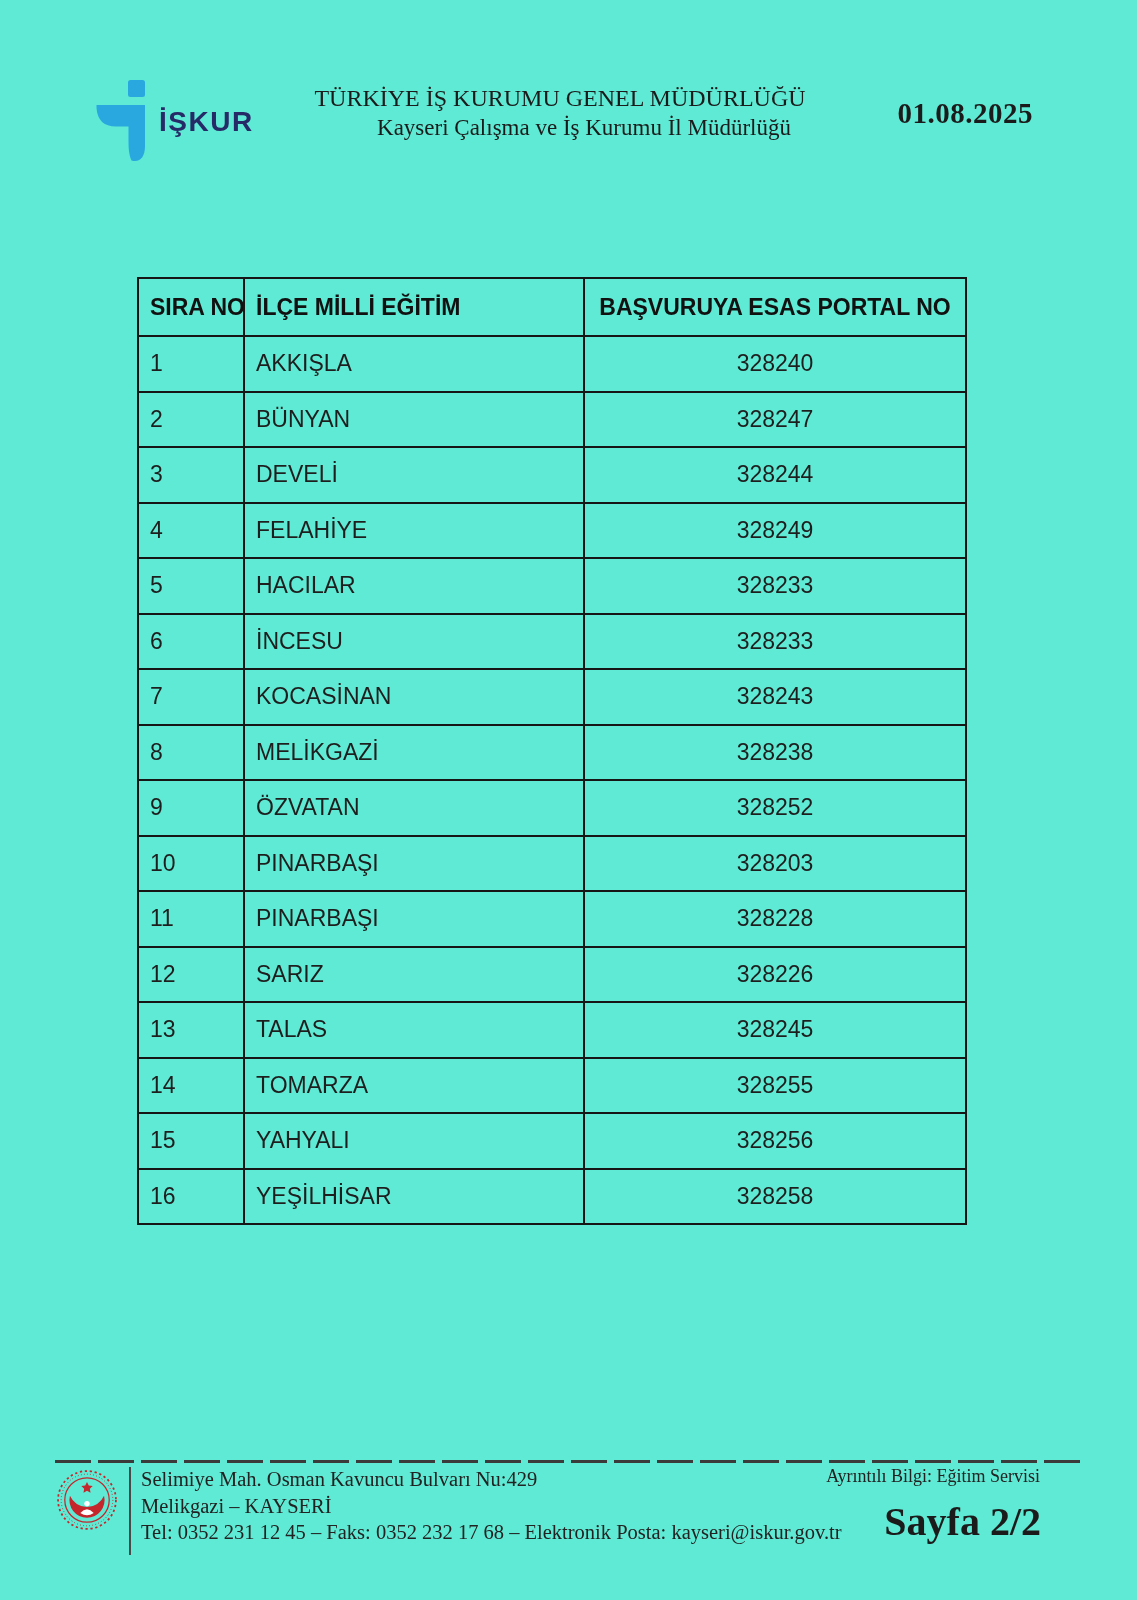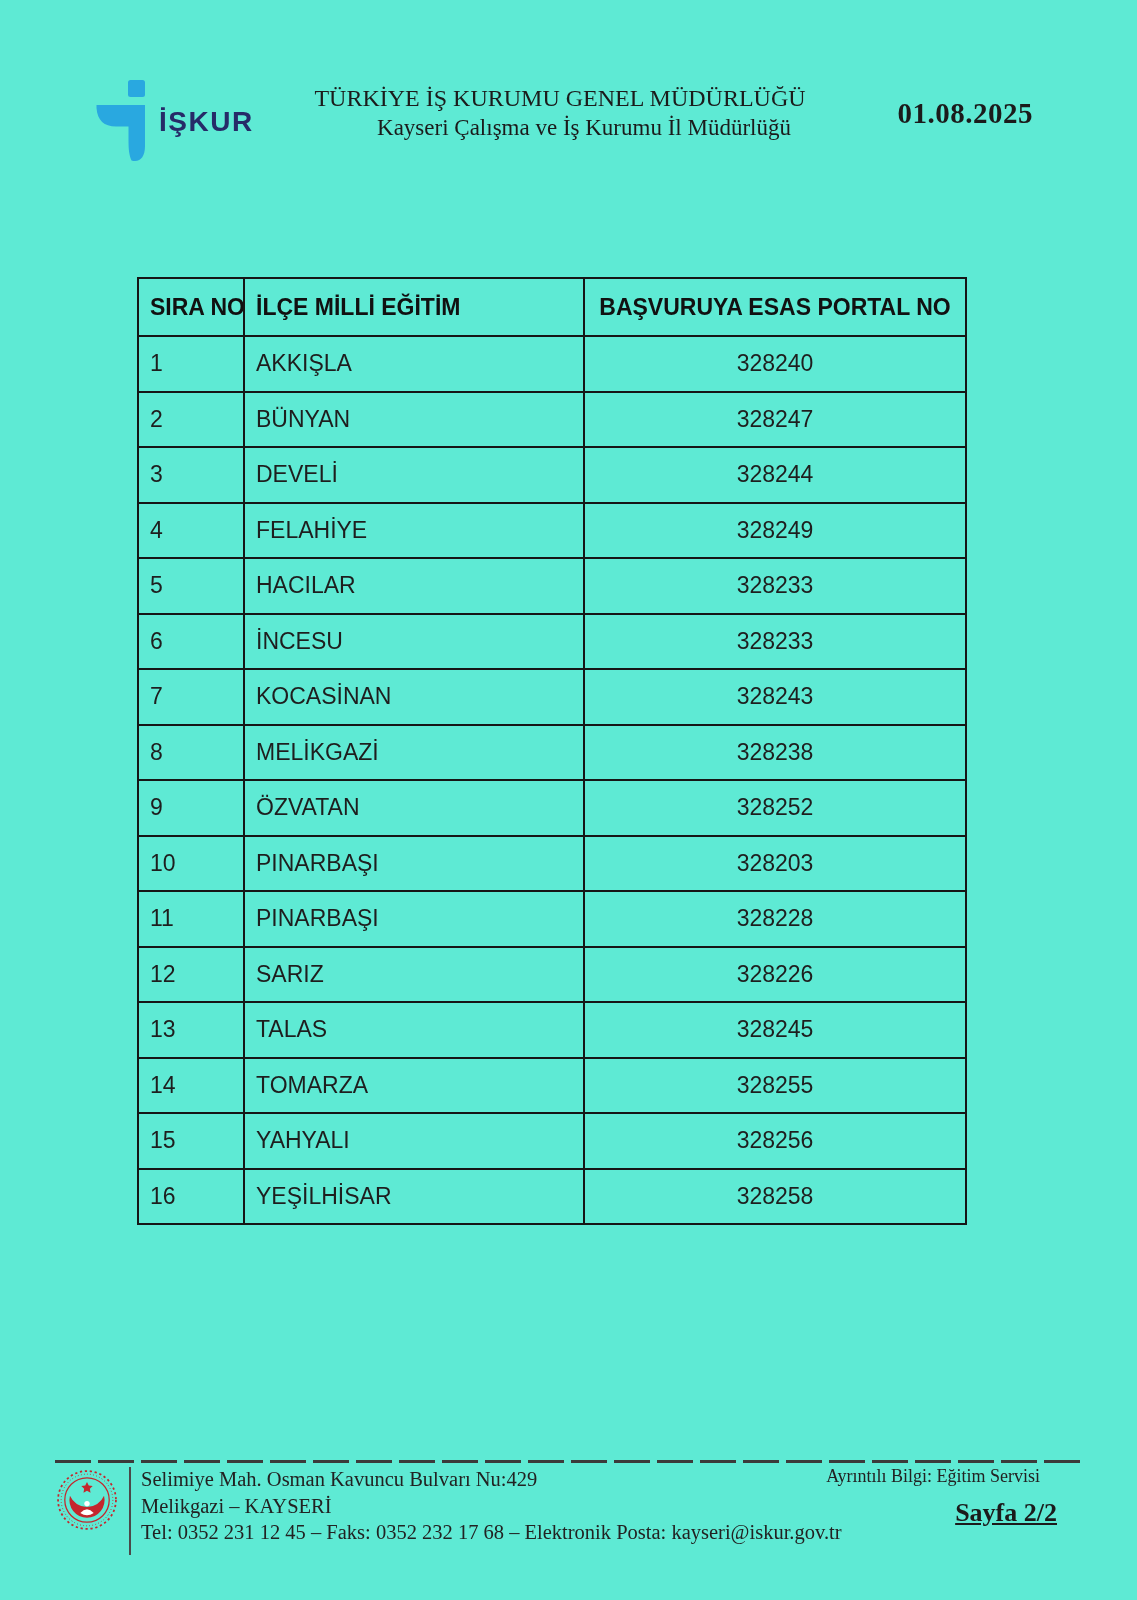--- a/index.html
+++ b/index.html
@@ -70,22 +70,22 @@
   .vsep{position:absolute;left:129px;top:1467px;width:2px;height:88px;background:#4a4a4a;}
   .address{
     position:absolute;left:141px;top:1466px;
     font-size:20.5px;line-height:26.5px;color:#222;
   }
   .foot-info{
     position:absolute;top:1466px;right:97px;
     font-size:18px;color:#222;
   }
   .page-num{
-    position:absolute;top:1498px;right:80px;
-    font-size:26px;font-weight:700;text-decoration:underline;
+    position:absolute;top:1498px;right:96px;
+    font-size:40px;font-weight:700;
   }
 </style>
 </head>
 <body>
 
 <div class="page">
 
   <div class="logo">
     <svg class="logo-icon" width="52" height="84" viewBox="0 0 52 84" style="color:var(--logo-blue)">
       <rect x="33" y="0" width="17" height="17" rx="2.5" fill="currentColor"></rect>

